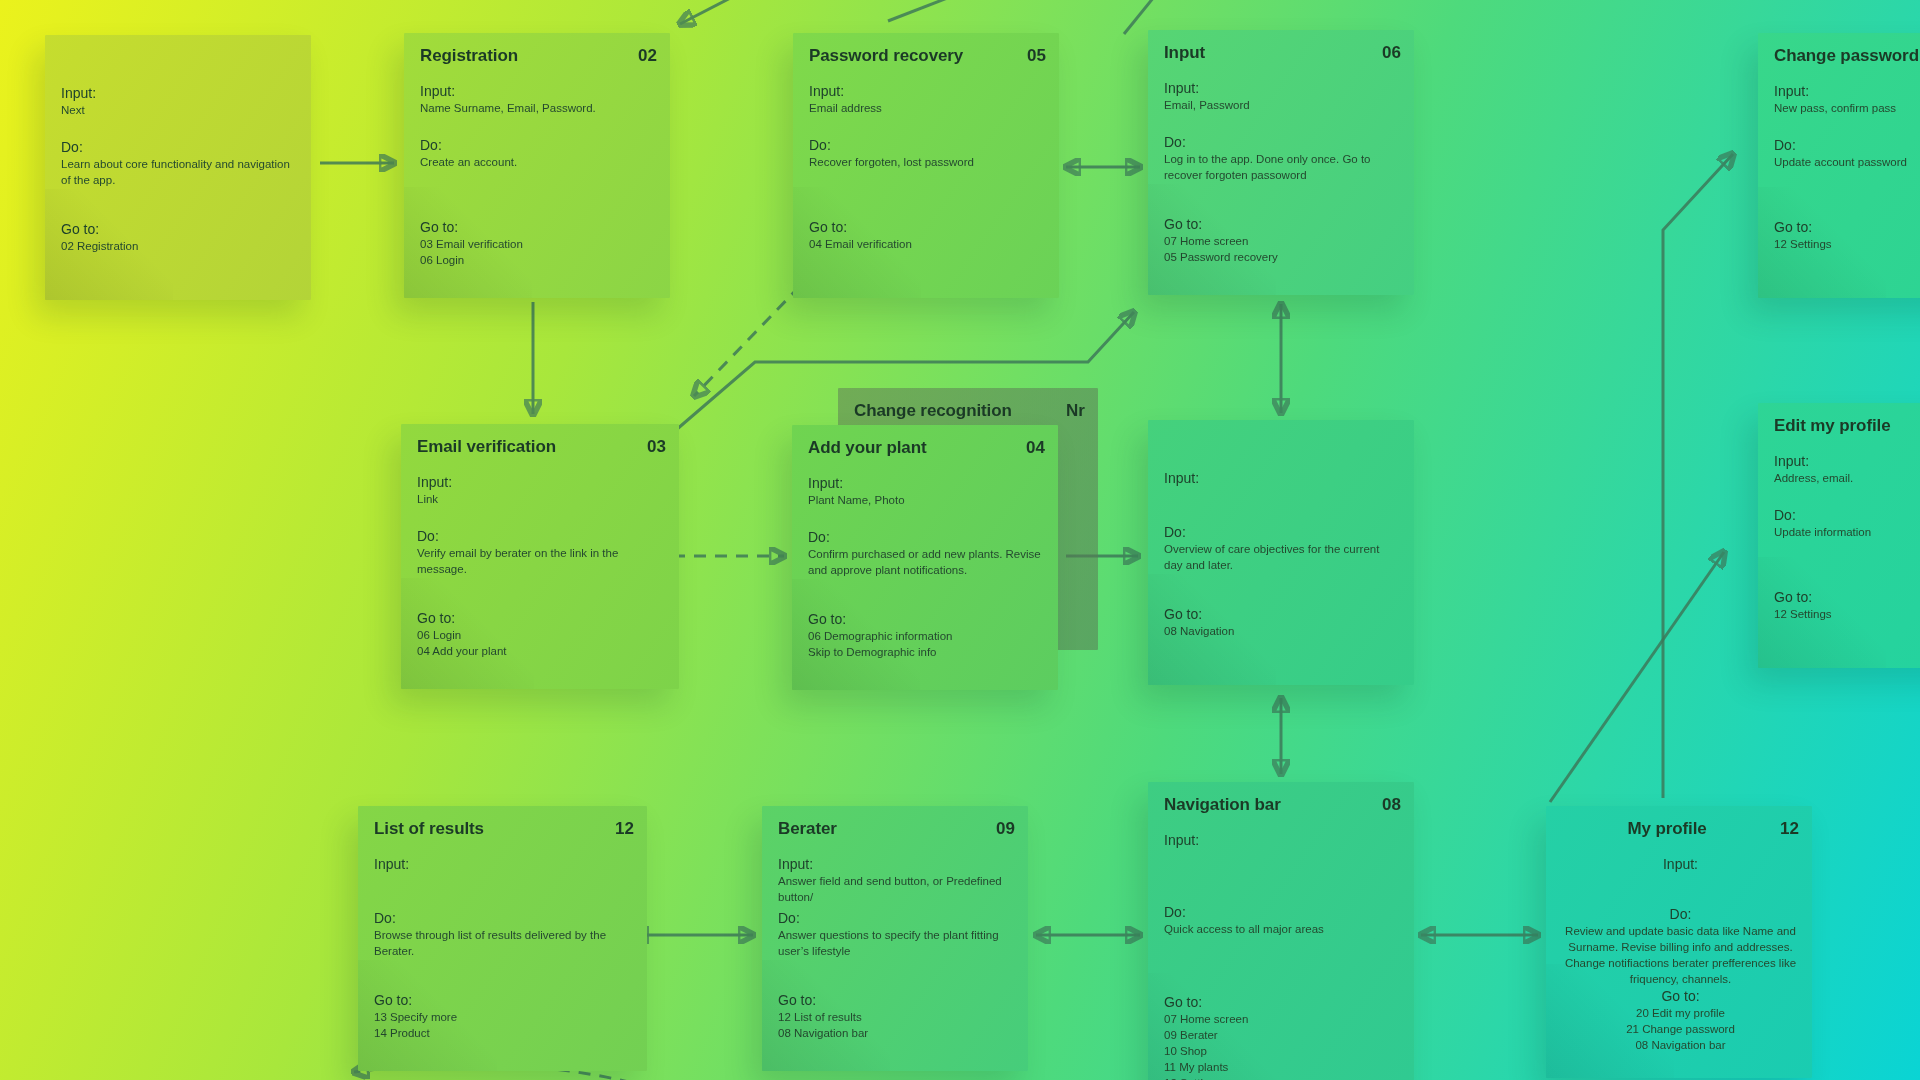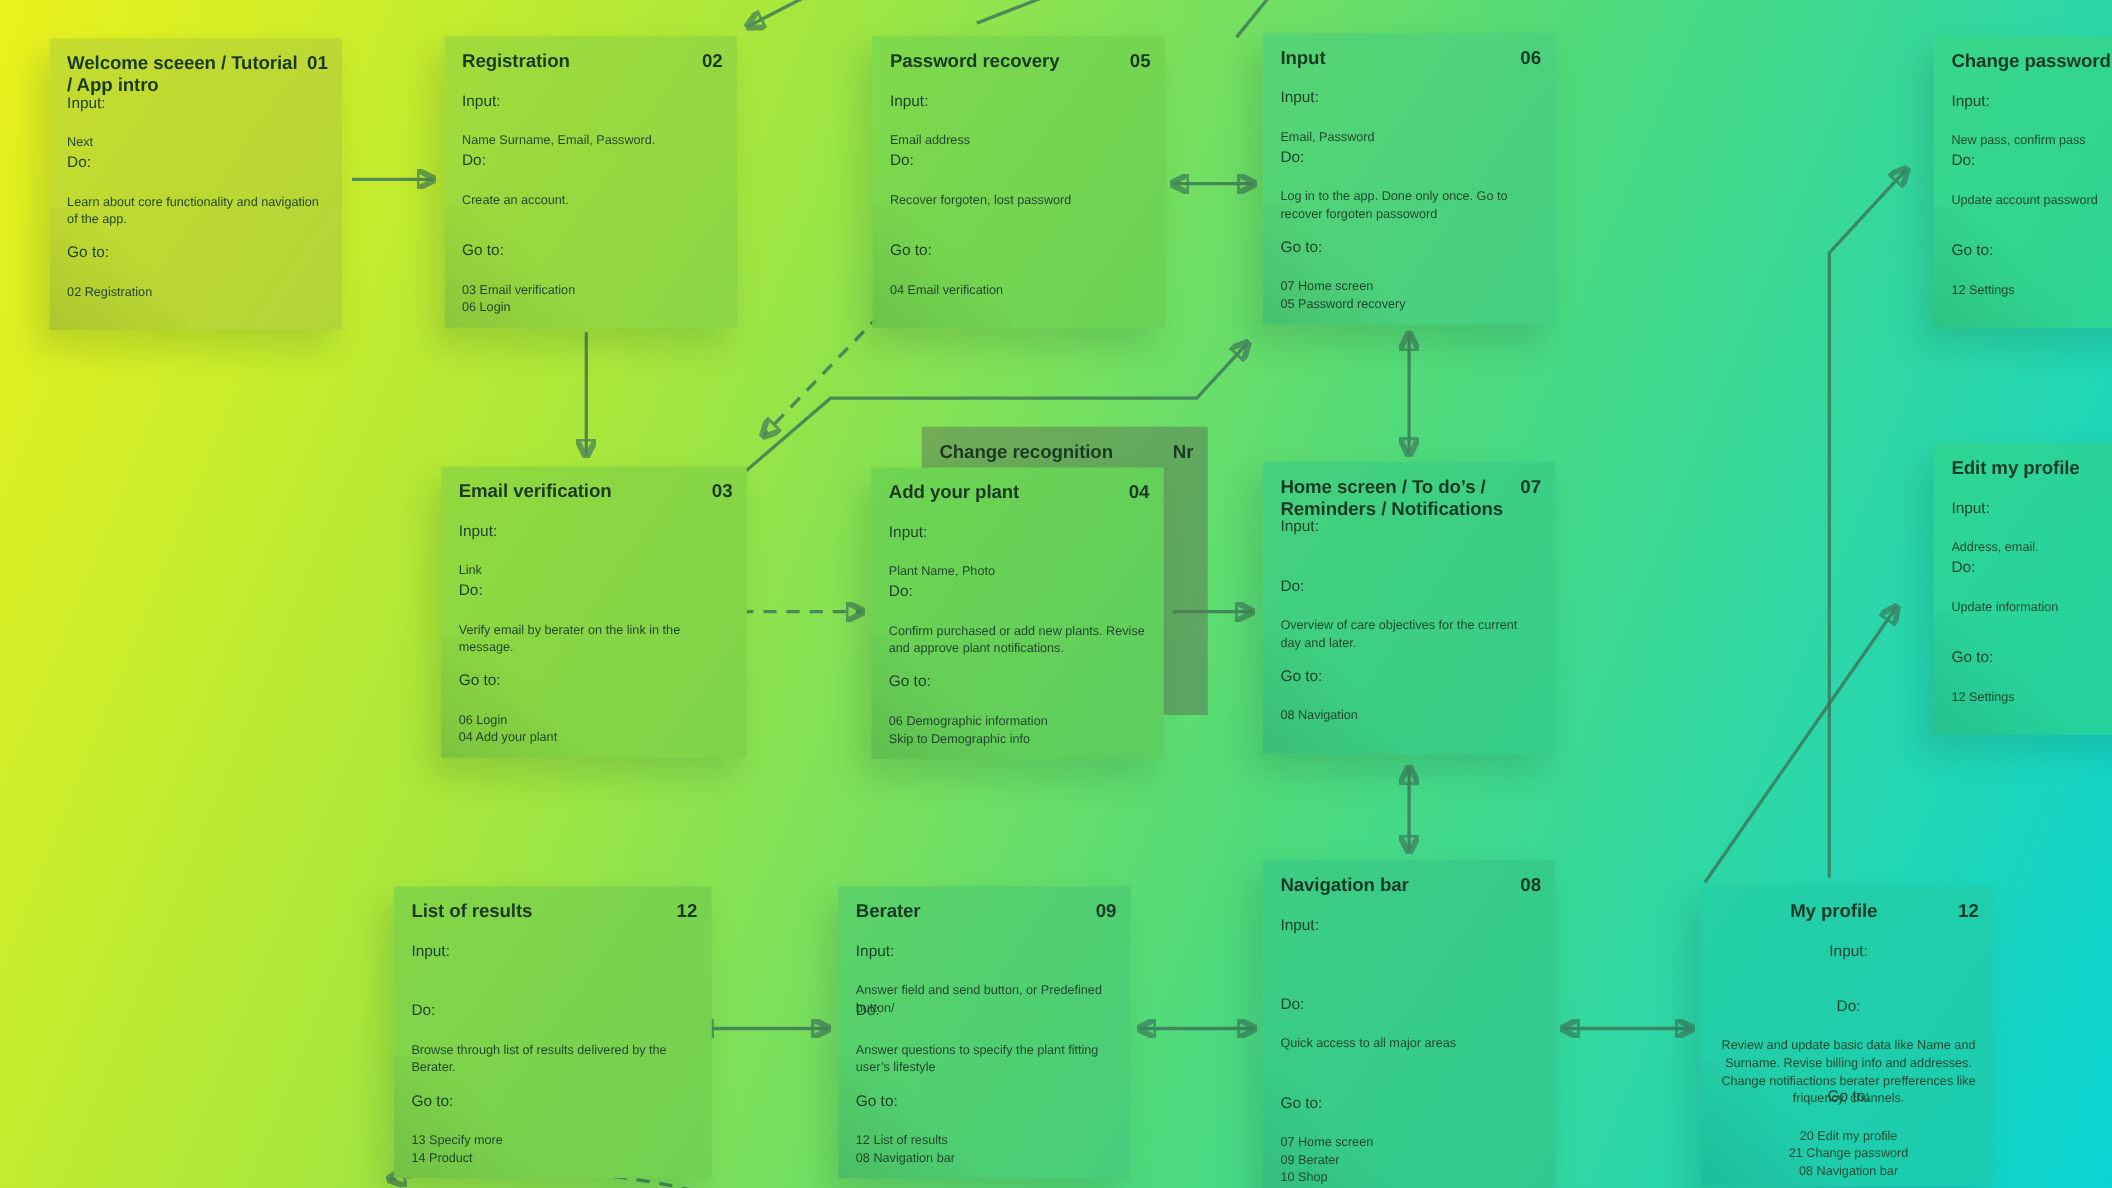--- a/index.html
+++ b/index.html
@@ -22,21 +22,21 @@
   .card::after{
     content:"";position:absolute;left:0;bottom:0;width:48%;height:42%;
     background:linear-gradient(45deg,rgba(0,0,0,.09),rgba(0,0,0,0) 62%);
     pointer-events:none;
   }
   .title-row{position:absolute;top:13px;left:16px;right:13px;display:flex;align-items:flex-start;}
   .title{flex:1;font-size:17px;font-weight:700;line-height:1.18;letter-spacing:-.1px;padding-right:8px;}
   .number{font-size:17px;font-weight:700;}
   .sec{position:absolute;left:16px;right:13px;}
   .label{font-size:14px;color:#1e422c;}
-  .body-text{font-size:11.5px;line-height:1.4;margin-top:21px;white-space:pre-line;color:#24492f;}
+  .body-text{font-size:11.5px;line-height:1.4;margin-top:1px;white-space:pre-line;color:#24492f;}
   .s-input{top:50px}
   .s-do{top:104px}
   .s-goto{top:186px}
   .card--tall{height:330px}
   .card--tall .s-do{top:122px}
   .card--tall .s-goto{top:212px}
   .card--photo{width:260px;height:262px;z-index:2;box-shadow:none;}
   .card--photo::after{display:none;}
 </style>
 </head>
@@ -67,24 +67,20 @@
     <line x1="1421" y1="935" x2="1538" y2="935" marker-start="url(#mStart)" marker-end="url(#mEnd)"></line>
     <polyline points="1663,798 1663,230 1733,154" marker-end="url(#mEnd)"></polyline>
     <line x1="1550" y1="802" x2="1724" y2="552" marker-end="url(#mEnd)"></line>
     <line x1="742" y1="-8" x2="680" y2="24" marker-end="url(#mEnd)"></line>
     <line x1="968" y1="-10" x2="888" y2="21"></line>
     <line x1="1158" y1="-8" x2="1124" y2="34"></line>
     <path class="dashed" d="M652,1088 C545,1058 432,1061 354,1072" marker-end="url(#mEnd)"></path>
   </svg>
 
   <div class="card" style="left: 45px; top: 35px; background: linear-gradient(125deg, rgb(198, 221, 46), rgb(179, 212, 56));">
-    <div class="title-row">
-      <div class="title">Welcome sceeen / Tutorial / App intro</div>
-      <div class="number">01</div>
-    </div>
     <div class="sec s-input">
         <div class="label">Input:</div>
         <div class="body-text">Next</div>
       </div>
     <div class="sec s-do">
         <div class="label">Do:</div>
         <div class="body-text">Learn about core functionality and navigation of the app.</div>
       </div>
     <div class="sec s-goto">
         <div class="label">Go to:</div>
@@ -211,24 +207,20 @@
         <div class="body-text">Confirm purchased or add new plants. Revise and approve plant notifications.</div>
       </div>
     <div class="sec s-goto">
         <div class="label">Go to:</div>
         <div class="body-text">06 Demographic information
 Skip to Demographic info</div>
       </div>
   </div>
 
   <div class="card" style="left: 1148px; top: 420px; background: linear-gradient(125deg, rgb(69, 209, 124), rgb(53, 205, 138));">
-    <div class="title-row">
-      <div class="title">Home screen / To do’s / Reminders / Notifications</div>
-      <div class="number">07</div>
-    </div>
     <div class="sec s-input">
         <div class="label">Input:</div>
         <div class="body-text"></div>
       </div>
     <div class="sec s-do">
         <div class="label">Do:</div>
         <div class="body-text">Overview of care objectives for the current day and later.</div>
       </div>
     <div class="sec s-goto">
         <div class="label">Go to:</div>

